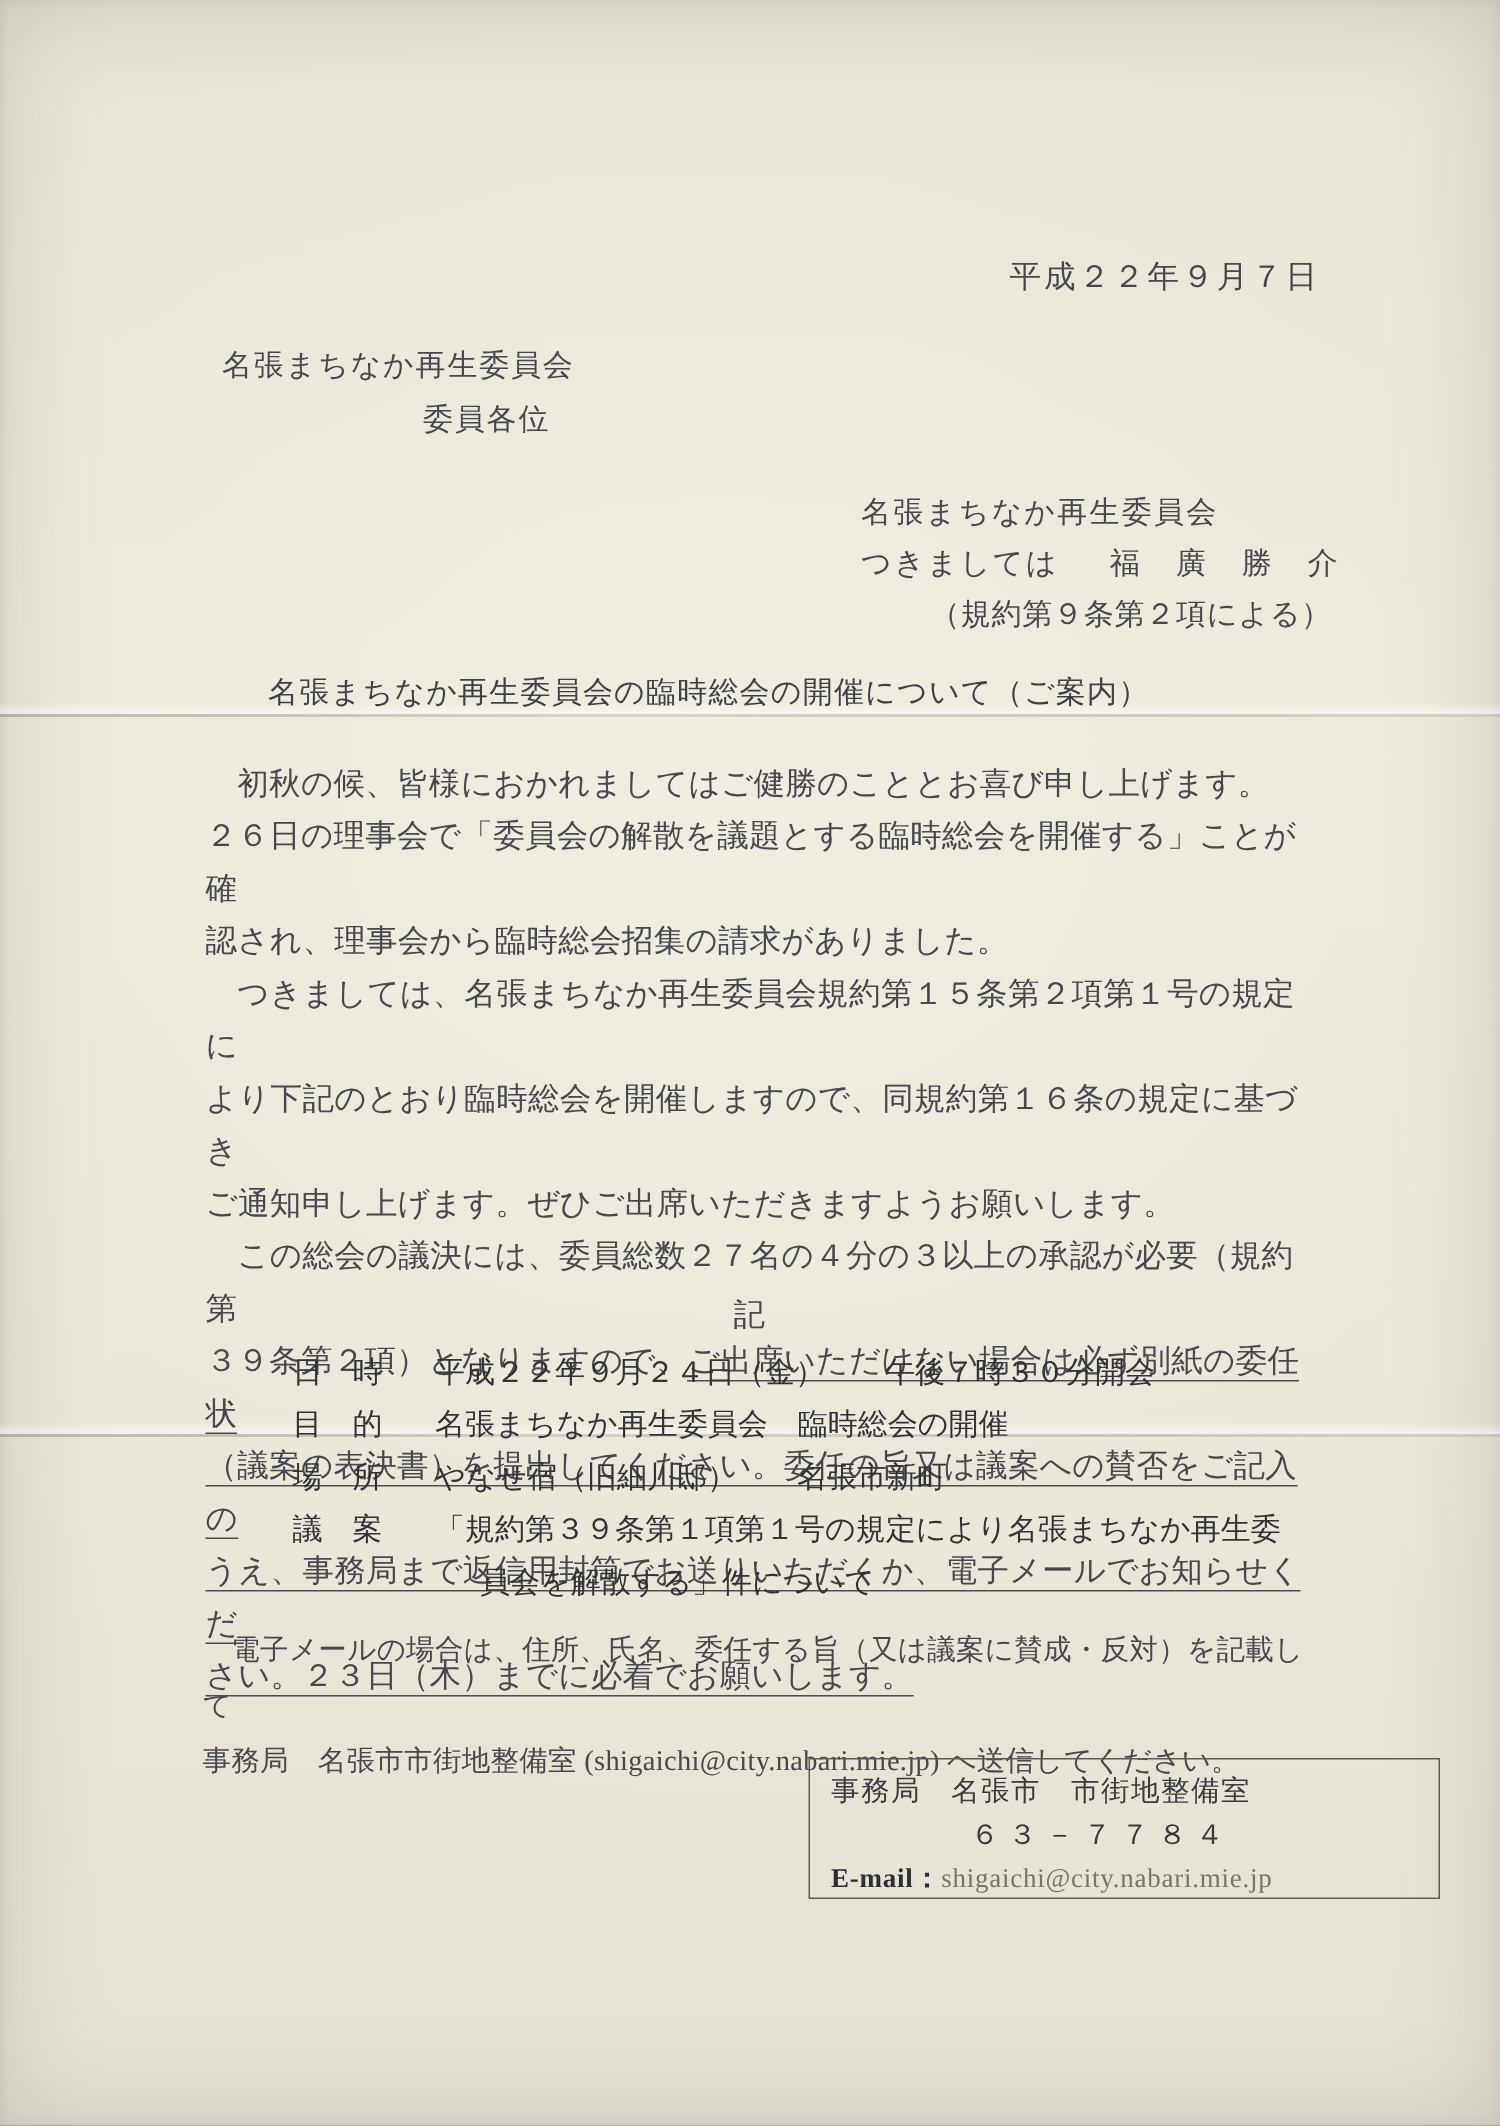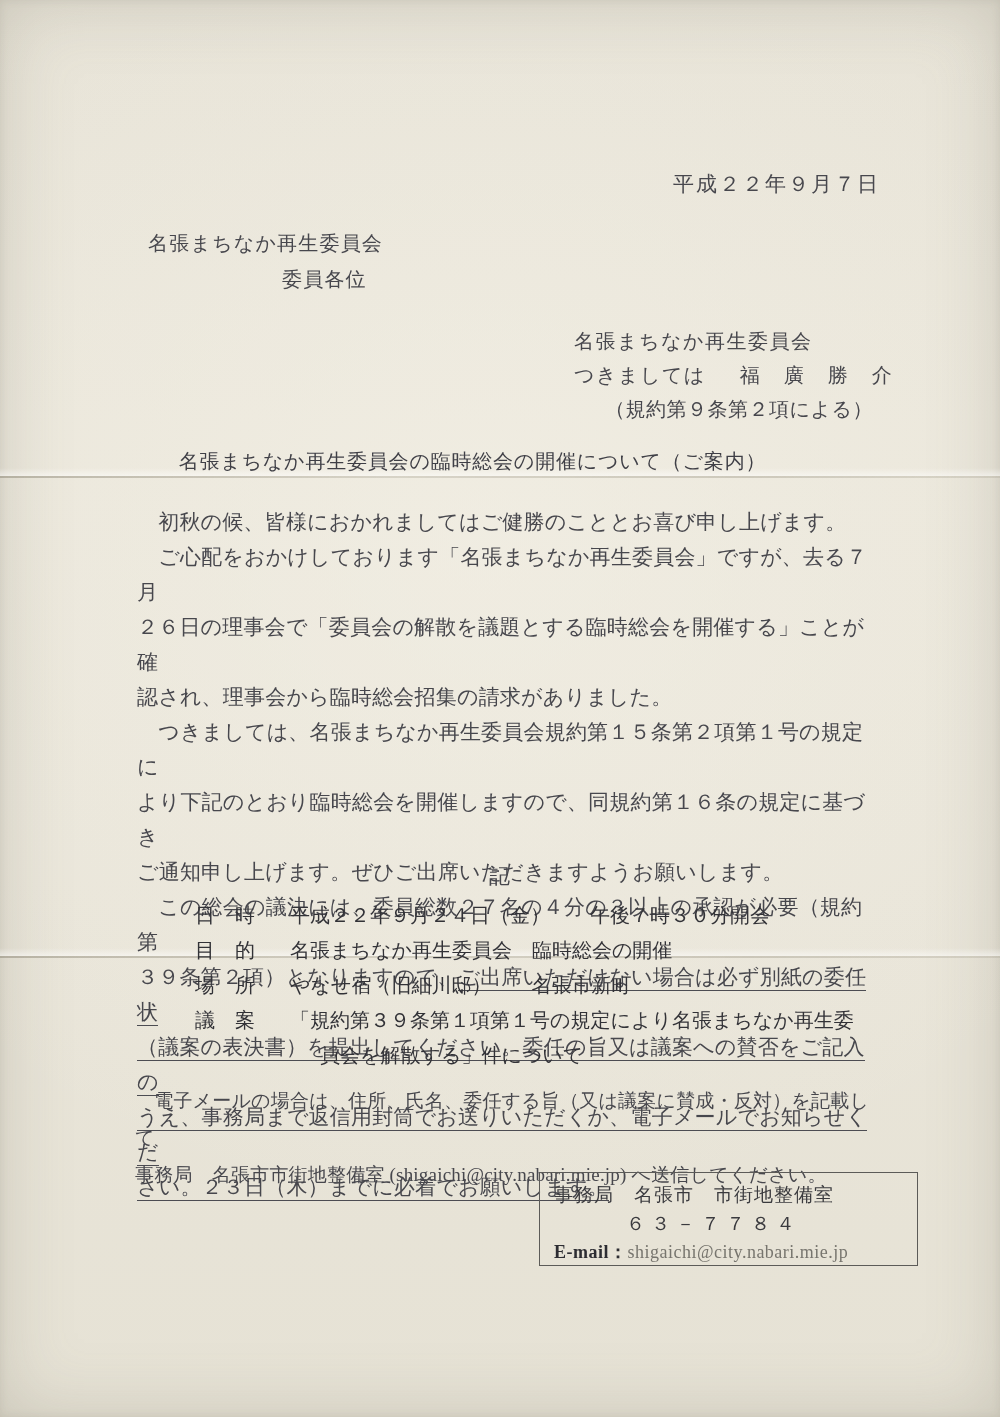--- a/index.html
+++ b/index.html
@@ -32,39 +32,39 @@
 
   .abs { position:absolute; }
 
   .date-line { top:170px; right:120px; font-size:21px; letter-spacing:2px; }
   .addr-1 { top:230px; left:148px; font-size:20px; letter-spacing:1.2px; }
   .addr-2 { top:266px; left:282px; font-size:20px; letter-spacing:1.2px; }
 
   .sender-org  { top:328px; left:574px; font-size:20px; letter-spacing:1.5px; }
   .sender-role { top:362px; left:574px; font-size:20px; letter-spacing:1.5px; }
   .sender-name { margin-left:34px; letter-spacing:2px; }
-  .sender-note { top:396px; left:605px; font-size:20px; letter-spacing:0.5px; }
+  .sender-note { top:396px; left:620px; font-size:20px; letter-spacing:0.5px; }
 
   .doc-title { top:448px; left:0; width:945px; text-align:center; font-size:20px; letter-spacing:0.8px; color:#3f3f46; }
 
   .body-block { left:137px; width:742px; font-size:21px; line-height:35px; letter-spacing:0.2px; }
   #para-block { top:505px; }
   .u { border-bottom:1.5px solid #4c4c52; padding-bottom:1px; }
 
   .ki-marker { top:862px; left:0; width:1000px; text-align:center; font-size:21px; letter-spacing:1px; }
 
   .details { top:898px; left:195px; width:700px; font-family:"Liberation Sans","DejaVu Sans",sans-serif; color:#323237; font-size:20px; line-height:35px; font-weight:500; }
   .detail-row { display:flex; }
   .detail-label { width:95px; flex:0 0 95px; }
   .detail-value2 { padding-left:125px; }
 
   .email-note { top:1082px; left:135px; width:748px; font-size:19px; line-height:37px; letter-spacing:0.2px; }
 
   .contact-box {
-    top:1172px; left:539px; width:379px; height:94px;
+    top:1172px; left:539px; width:421px; height:94px;
     border:1.5px solid #5c5b58;
     padding:7px 12px 0 14px;
     font-size:19px; line-height:29px;
     color:#3a3a3e;
   }
   .box-org { letter-spacing:1px; }
   .box-phone { text-align:center; padding-right:32px; letter-spacing:6px; }
   .box-email { font-size:18px; }
   .box-email-label { color:#2d2d32; font-weight:bold; letter-spacing:0.5px; }
   .box-email-value { color:#77756e; letter-spacing:0.5px; }
@@ -91,21 +91,20 @@
   <div class="abs sender-org">名張まちなか再生委員会</div>
   <div class="abs sender-role">
     <span>つきましては</span><span class="sender-name">福　廣　勝　介</span>
   </div>
   <div class="abs sender-note">（規約第９条第２項による）</div>
 
   <div class="abs doc-title">名張まちなか再生委員会の臨時総会の開催について（ご案内）</div>
 
   <div class="abs body-block" id="para-block">
     <div>　初秋の候、皆様におかれましてはご健勝のこととお喜び申し上げます。</div>
-    <div>　ご心配をおかけしております「名張まちなか再生委員会」ですが、去る７月</div>
     <div>２６日の理事会で「委員会の解散を議題とする臨時総会を開催する」ことが確</div>
     <div>認され、理事会から臨時総会招集の請求がありました。</div>
     <div>　つきましては、名張まちなか再生委員会規約第１５条第２項第１号の規定に</div>
     <div>より下記のとおり臨時総会を開催しますので、同規約第１６条の規定に基づき</div>
     <div>ご通知申し上げます。ぜひご出席いただきますようお願いします。</div>
     <div>　この総会の議決には、委員総数２７名の４分の３以上の承認が必要（規約第</div>
     <div>
       <span>３９条第２項）となりますので、</span><span class="u">ご出席いただけない場合は必ず別紙の委任状</span>
     </div>
     <div>

